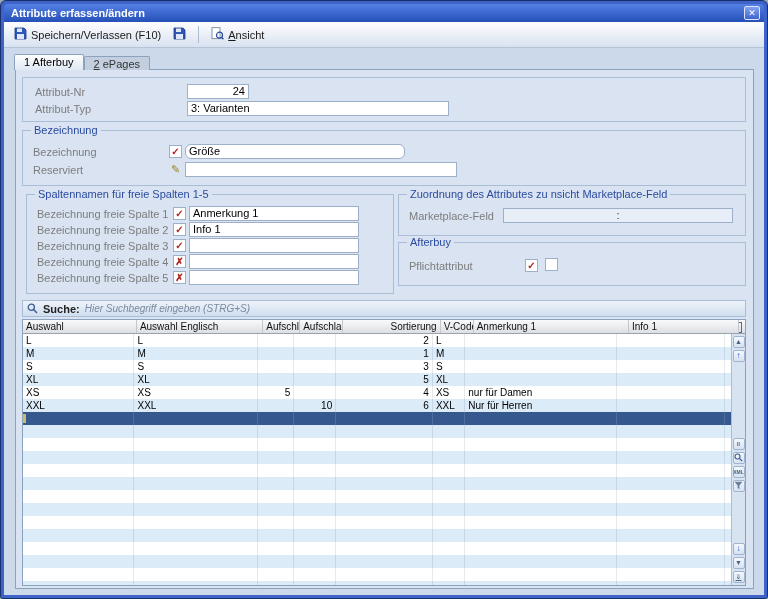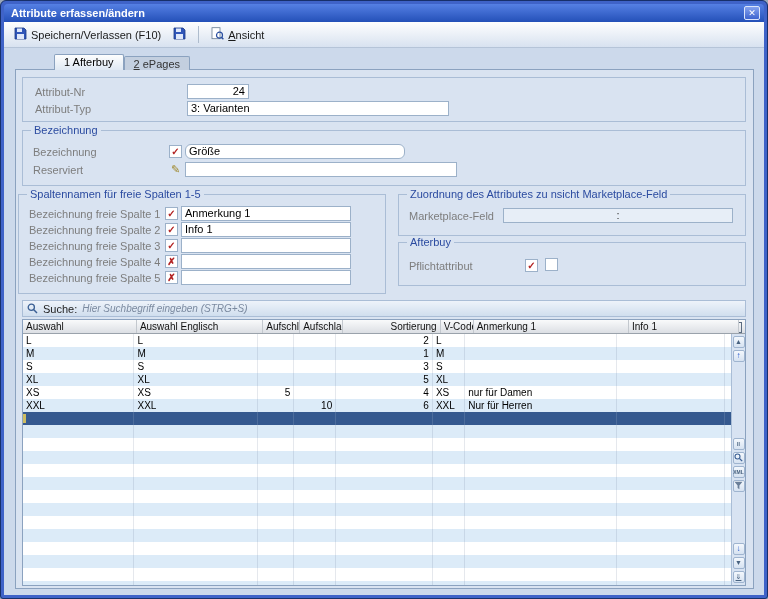--- a/index.html
+++ b/index.html
@@ -25,21 +25,21 @@
   .body{position:absolute;left:3px;right:3px;top:21px;bottom:3px;background:#ccd9eb;overflow:hidden;}
   .toolbar{
     height:26px;background:linear-gradient(#fefefe,#d8e2f0);
     border-bottom:1px solid #b5c4d8;display:flex;align-items:center;
     padding:0 5px;gap:2px;
   }
   .tbtn{display:flex;align-items:center;gap:4px;font-size:11px;color:#1a1a1a;padding:2px 5px;border-radius:2px;white-space:nowrap;}
   .tsep{width:1px;height:17px;background:#aebccd;margin:0 5px;}
   .tabs{display:flex;align-items:flex-end;padding:6px 0 0 10px;height:22px;position:relative;z-index:2;}
   .tab{font-size:11px;padding:1px 9px 0 9px;border:1px solid #8ba2bf;border-bottom:none;border-radius:2px 2px 0 0;white-space:nowrap;}
-  .tab.active{background:linear-gradient(#fdfefe,#dfe8f3);height:16px;position:relative;z-index:3;margin-left:40px;}
+  .tab.active{background:linear-gradient(#fdfefe,#dfe8f3);height:16px;position:relative;z-index:3;}
   .tab.inactive{background:#c3cfdf;color:#333;height:14px;}
   .panel{position:absolute;left:11px;right:10px;top:47px;bottom:6px;border:1px solid #8ba2bf;background:#d9e3f1;}
   .topbox{position:absolute;left:6px;top:7px;width:724px;height:45px;border:1px solid #aabdd6;}
   .flabel{position:absolute;font-size:11px;color:#7d7d7d;white-space:nowrap;}
   .field{
     position:absolute;height:15px;background:#fff;border:1px solid #9cb1c9;
     font-size:11px;padding:0 3px;line-height:13px;color:#000;white-space:nowrap;overflow:hidden;
   }
   .field.num{text-align:right;}
   .field.disabled{background:#e7eef7;color:#333;text-align:center;}
@@ -49,21 +49,21 @@
     position:absolute;width:13px;height:13px;background:#fff;border:1px solid #9cb1c9;
     font-size:10px;line-height:11px;text-align:center;color:#b22222;font-weight:bold;
   }
   .iconflat{position:absolute;width:13px;height:13px;border:none;background:transparent;font-size:11px;line-height:12px;text-align:center;color:#a08a30;}
   .checkbox{position:absolute;width:13px;height:13px;background:#fff;border:1px solid #9cb1c9;}
   .searchbar{
     position:absolute;left:6px;top:230px;width:724px;height:17px;
     background:linear-gradient(#eef3fa,#d0deee);border:1px solid #aabdd6;
     display:flex;align-items:center;gap:5px;padding:0 4px;
   }
-  .search-label{font-size:11px;font-weight:normal;color:#222;}
+  .search-label{font-size:11px;font-weight:bold;color:#222;}
   .search-ph{font-size:10px;font-style:italic;color:#7b8aa0;flex:1;}
   .grid{position:absolute;left:6px;top:249px;width:724px;height:267px;border:1px solid #8ba2bf;background:#c4b5fd;overflow:hidden;}
   .ghead{display:flex;height:14px;background:linear-gradient(#f9fafb,#dcdfe4);border-bottom:1px solid #9aa2ab;}
   .hcell{font-size:10px;color:#111;padding:0 3px;border-right:1px solid #c3c8ce;line-height:13px;overflow:hidden;white-space:nowrap;}
   .stub{flex:1;position:relative;border-right:none;}
   .stub::after{
     content:"";position:absolute;right:3px;top:2px;width:9px;height:9px;border:1px solid #5a6b80;background:
     linear-gradient(90deg,transparent 2px,#5a6b80 2px,#5a6b80 3px,transparent 3px,transparent 5px,#5a6b80 5px,#5a6b80 6px,transparent 6px);
   }
   .grows{position:absolute;top:14px;left:0;right:14px;}
@@ -151,21 +151,21 @@
       <div class="gb" style="left:6px;top:60px;width:724px;height:56px;">
         <div class="gbtitle">Bezeichnung</div>
         <div class="flabel" style="left:10px;top:15px;">Bezeichnung</div>
         <div class="iconbtn" style="left:146px;top:14px;">✓</div>
         <div class="field" style="left:162px;top:13px;width:220px;border-radius:6px;">Größe</div>
         <div class="flabel" style="left:10px;top:33px;">Reserviert</div>
         <div class="iconflat" style="left:146px;top:32px;">✎</div>
         <div class="field" style="left:162px;top:31px;width:272px;"></div>
       </div>
 
-      <div class="gb" style="left:2px;top:124px;width:368px;height:100px;padding-left:30px;">
+      <div class="gb" style="left:10px;top:124px;width:368px;height:100px;padding-left:30px;">
         <div class="gbtitle">Spaltennamen für freie Spalten 1-5</div>
         <div class="flabel" style="left:10px;top:13px;">Bezeichnung freie Spalte 1</div>
         <div class="iconbtn" style="left:146px;top:12px;">✓</div>
         <div class="field" style="left:162px;top:11px;width:170px;">Anmerkung 1</div>
         <div class="flabel" style="left:10px;top:29px;">Bezeichnung freie Spalte 2</div>
         <div class="iconbtn" style="left:146px;top:28px;">✓</div>
         <div class="field" style="left:162px;top:27px;width:170px;">Info 1</div>
         <div class="flabel" style="left:10px;top:45px;">Bezeichnung freie Spalte 3</div>
         <div class="iconbtn" style="left:146px;top:44px;">✓</div>
         <div class="field" style="left:162px;top:43px;width:170px;"></div>

